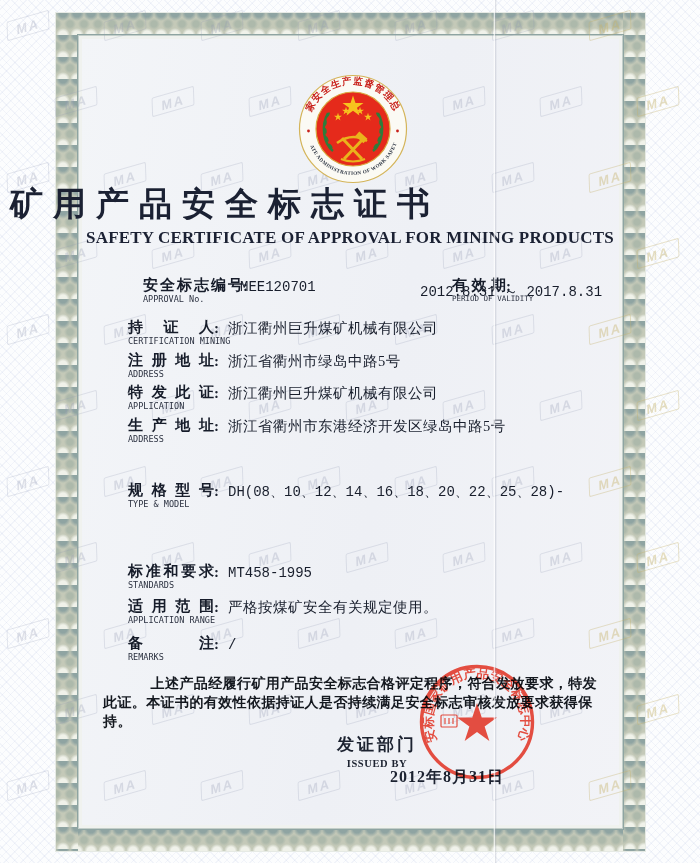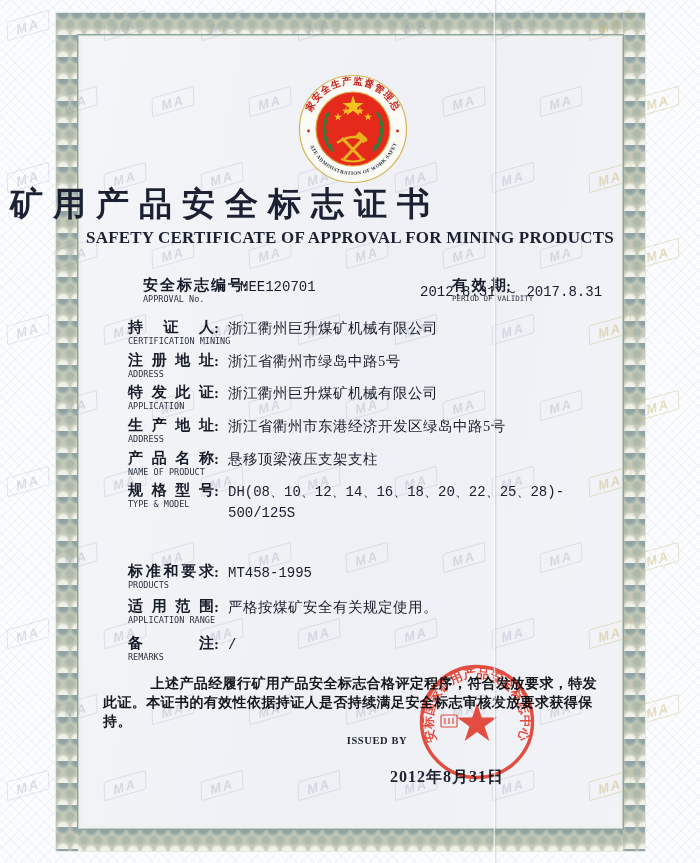--- a/index.html
+++ b/index.html
@@ -290,58 +290,53 @@
         <span class="fl-en">APPLICATION</span></span>
       <span class="fv">浙江衢州巨升煤矿机械有限公司</span>
     </div>
 
     <div class="frow" style="top:416px">
       <span class="fl"><span class="fl-cn">生产地址</span><span class="fl-colon">:</span>
         <span class="fl-en">ADDRESS</span></span>
       <span class="fv">浙江省衢州市东港经济开发区绿岛中路5号</span>
     </div>
 
-    <div class="frow" style="top:449px">
-      <span class="fl"><span class="fl-cn">产品名称</span><span class="fl-colon">:</span>
-        <span class="fl-en">NAME OF PRODUCT</span></span>
-      <span class="fv">悬移顶梁液压支架支柱</span>
-    </div>
 
     <div class="frow" style="top:481px">
       <span class="fl"><span class="fl-cn">规格型号</span><span class="fl-colon">:</span>
         <span class="fl-en">TYPE &amp; MODEL</span></span>
       <span class="fv mono">
         <div class="vline">DH(08、10、12、14、16、18、20、22、25、28)-</div>
-        <div class="vline">500/125S</div>
       </span>
     </div>
 
     <div class="frow" style="top:562px">
       <span class="fl"><span class="fl-cn">标准和要求</span><span class="fl-colon">:</span>
-        <span class="fl-en">PRODUCTS</span></span>
+        <span class="fl-en">STANDARDS</span></span>
       <span class="fv mono">MT458-1995</span>
     </div>
 
     <div class="frow" style="top:634px">
       <span class="fl"><span class="fl-cn">备注</span><span class="fl-colon">:</span>
         <span class="fl-en">REMARKS</span></span>
       <span class="fv mono">/</span>
     </div>
 
     <div class="frow" style="top:597px">
       <span class="fl"><span class="fl-cn">适用范围</span><span class="fl-colon">:</span>
         <span class="fl-en">APPLICATION RANGE</span></span>
       <span class="fv">严格按煤矿安全有关规定使用。</span>
     </div>
 
     
     <div class="abs statement">上述产品经履行矿用产品安全标志合格评定程序，符合发放要求，特发此证。本证书的有效性依据持证人是否持续满足安全标志审核发放要求获得保持。</div>
 
     
     <div class="abs issued">
+      <div class="issued-cn">发证部门</div>
       <div class="issued-en">ISSUED BY</div>
     </div>
     <div class="abs issue-date">2012年8月31日</div>
 
     
     <svg class="abs seal" viewBox="0 0 122 122">
       <defs>
         <path id="sealArc" d="M20.7 79.8 A44.5 44.5 0 1 1 101.3 79.8" fill="none"></path>
         <path id="star2" d="M0,-1 L0.225,-0.309 L0.951,-0.309 L0.363,0.118 L0.588,0.809 L0,0.382 L-0.588,0.809 L-0.363,0.118 L-0.951,-0.309 L-0.225,-0.309 Z"></path>
       </defs>

